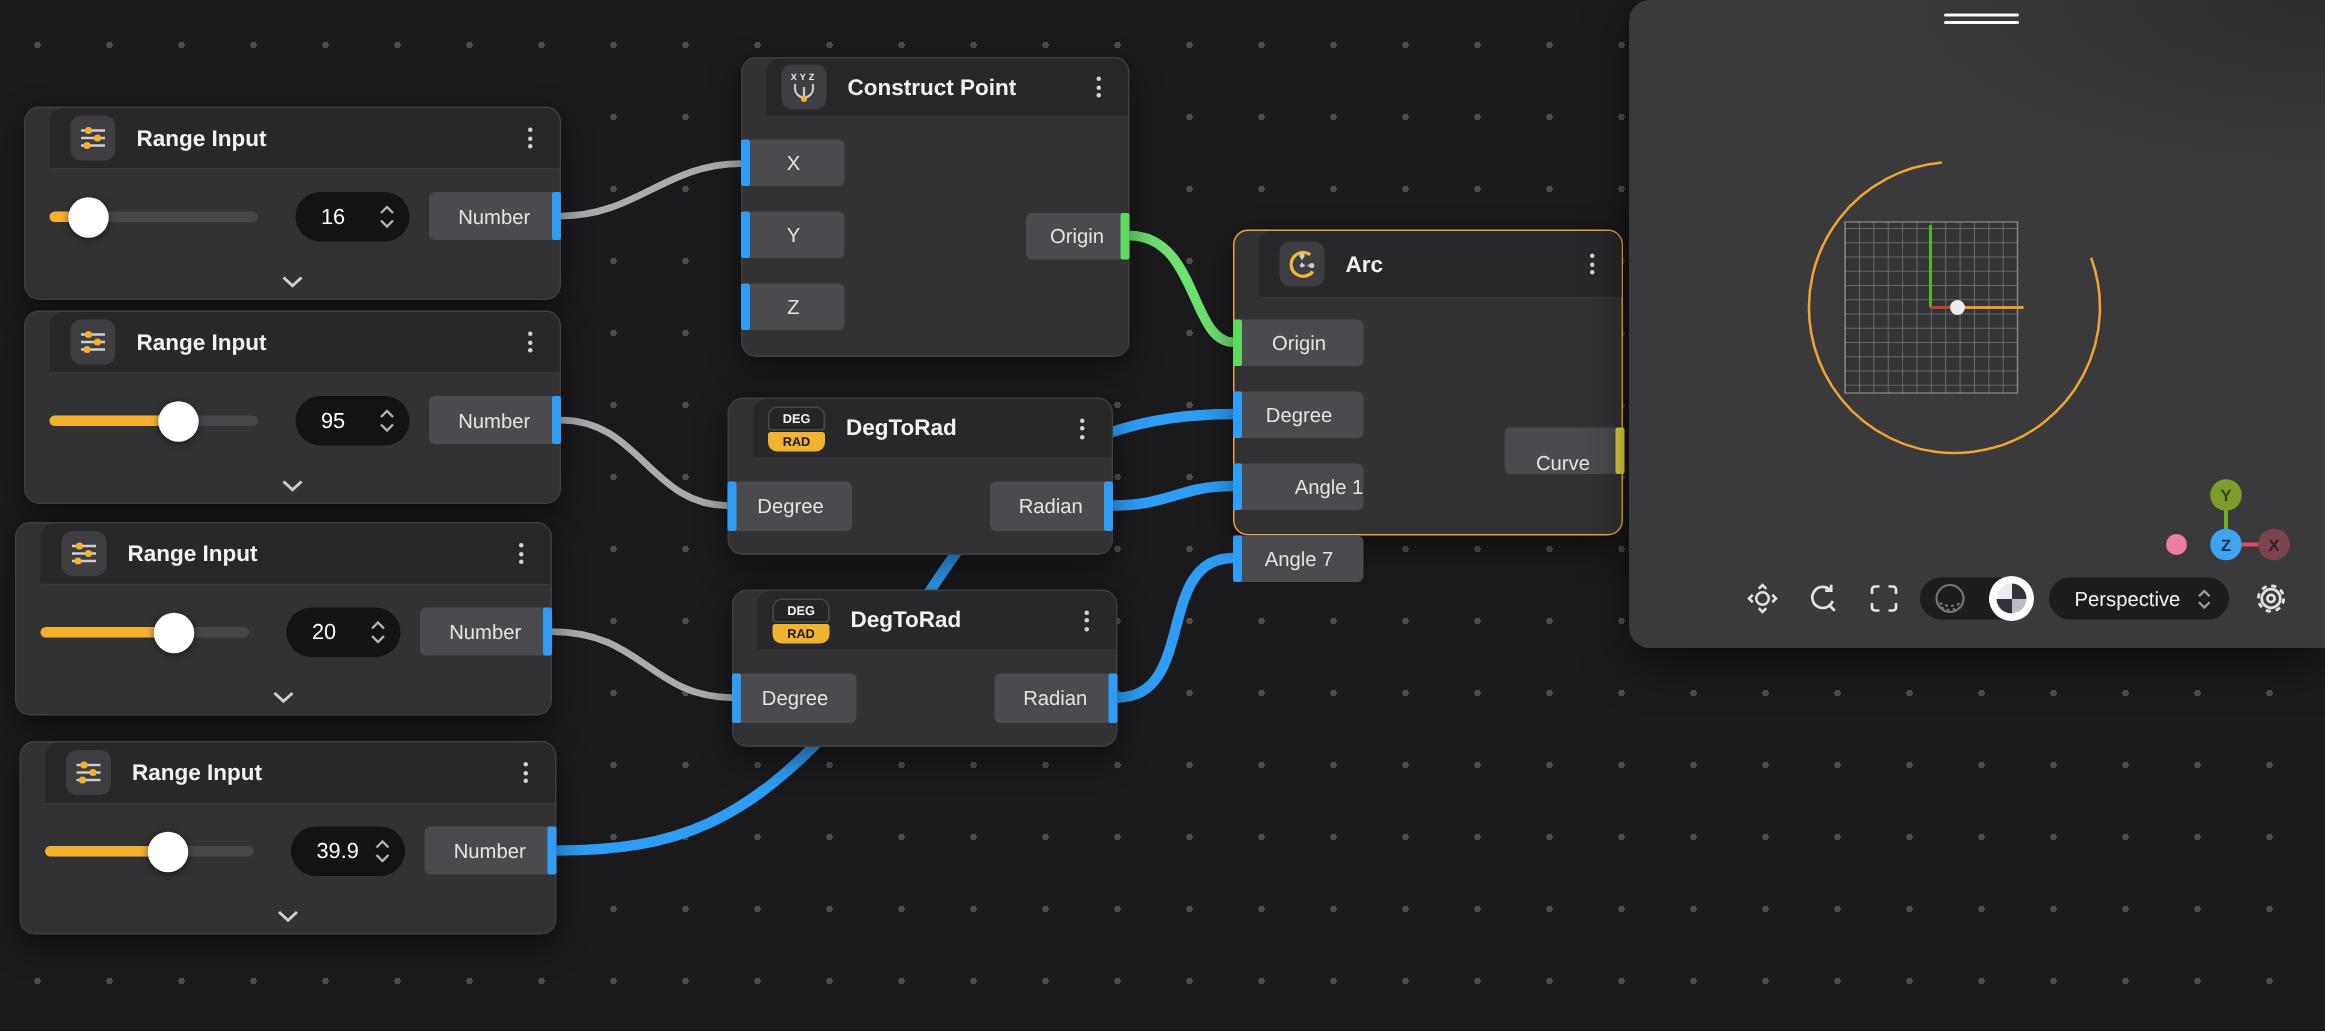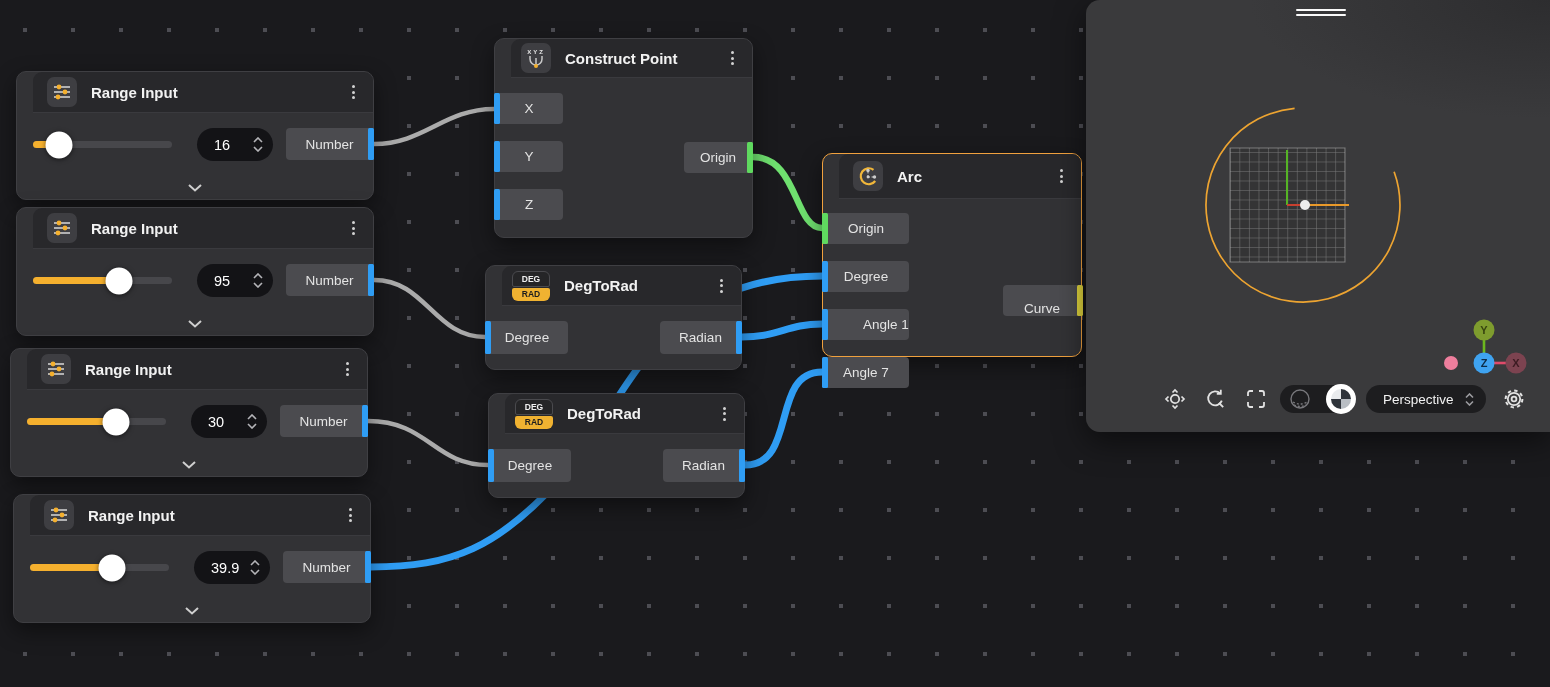--- a/index.html
+++ b/index.html
@@ -240,21 +240,21 @@
           <i></i>
           <i></i>
         </span>
     </div>
     <div class="slider-wrap">
       <span class="slider-track"></span>
       <span class="slider-fill" style="width: 64%;"></span>
       <span class="slider-thumb" style="left: 64%;"></span>
     </div>
     <div class="num-pill">
-      <span class="val">30</span>
+      <span class="val">20</span>
       <span class="spinners">
         <svg width="10" height="6" viewBox="0 0 10 6">
             <polyline points="1,5 5,1 9,5" fill="none" stroke="#b4b4b8" stroke-width="1.6"></polyline>
           </svg>
         <svg width="10" height="6" viewBox="0 0 10 6">
             <polyline points="1,1 5,5 9,1" fill="none" stroke="#b4b4b8" stroke-width="1.6"></polyline>
           </svg>
       </span>
     </div>
     <div class="chip out-chip">

